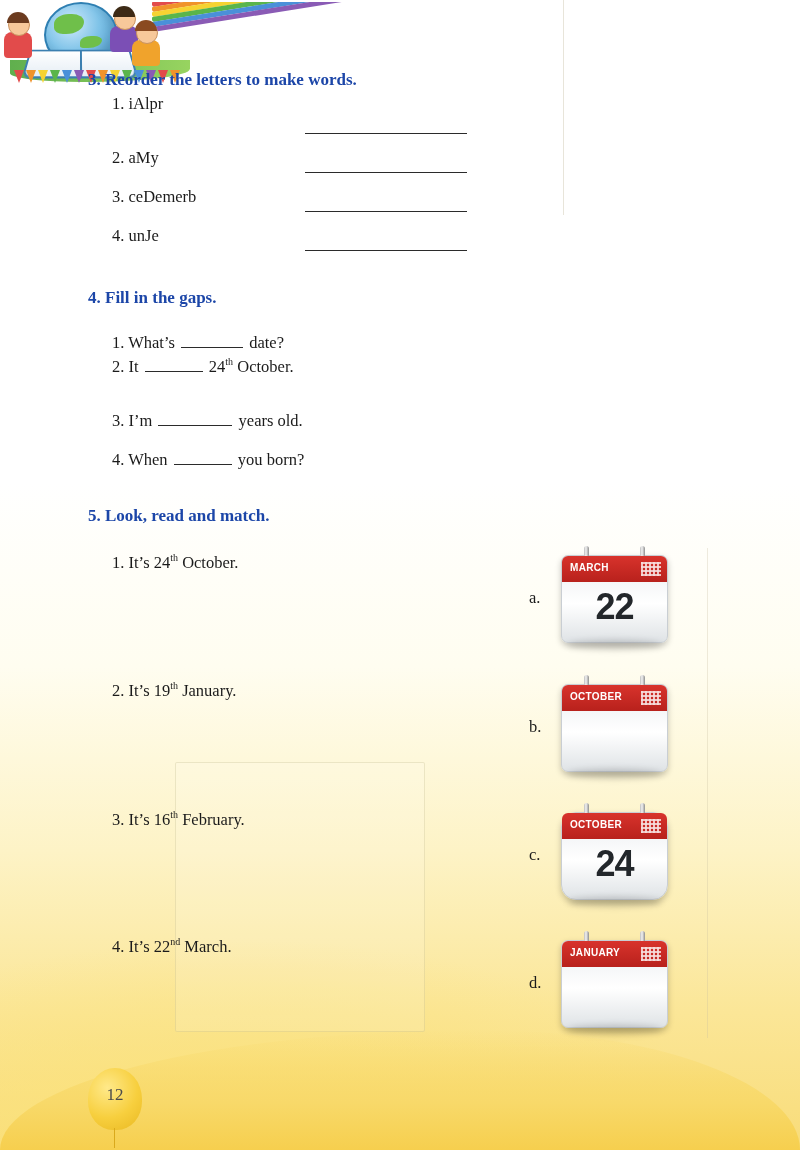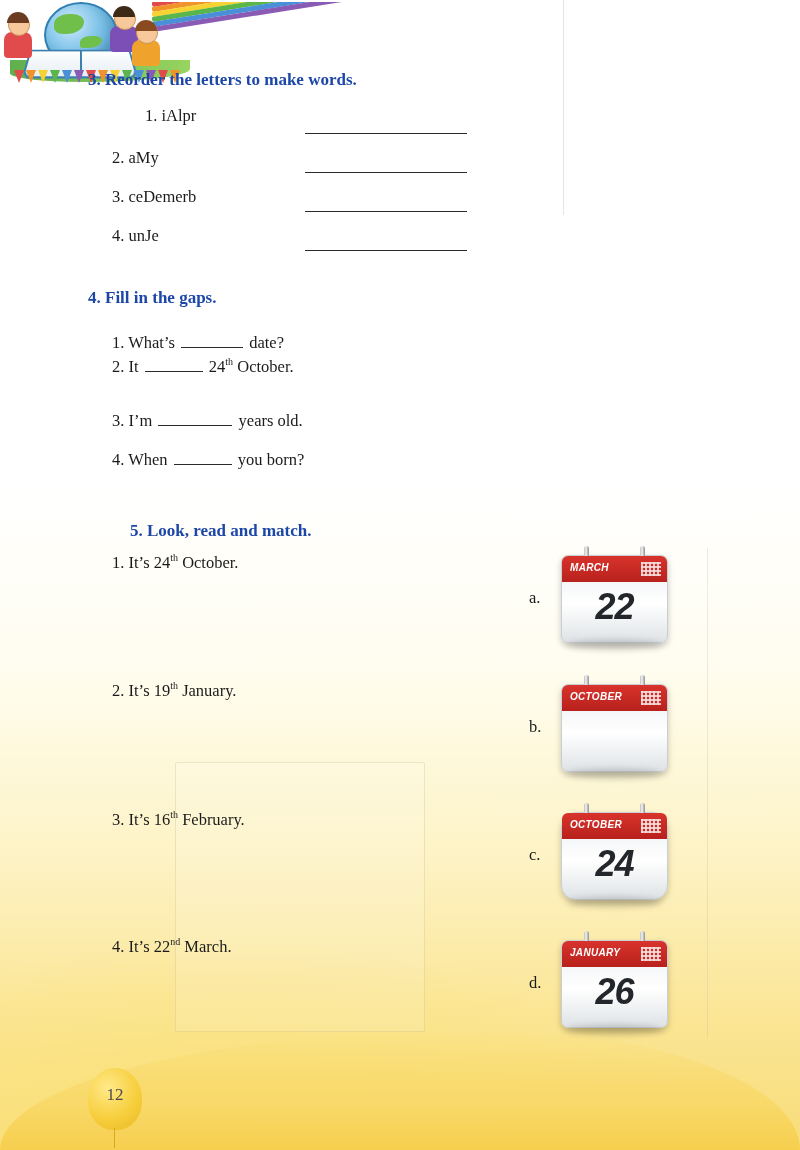--- a/index.html
+++ b/index.html
@@ -215,21 +215,20 @@
   
   .cal {
     position: absolute;
     width: 105px;
     height: 86px;
     border-radius: 7px;
     background: linear-gradient(to bottom, #e9ecef 0%, #f7f8f9 35%, #ffffff 55%, #dfe3e6 100%);
     box-shadow: 0 3px 6px rgba(0,0,0,0.22);
     overflow: visible;
     border: 1px solid #c9ced3;
-    font-style: italic;
   }
   .cal .top {
     position: absolute;
     left: 0; top: 0;
     width: 100%;
     height: 26px;
     border-radius: 6px 6px 0 0;
     background: linear-gradient(to bottom, #d8332c 0%, #b8211c 100%);
   }
   .cal .month {
@@ -378,21 +377,21 @@
       <i style="left:108px; color:#5ab54b;"></i>
       <i style="left:120px; color:#4a90d9;"></i>
       <i style="left:132px; color:#8a5bb5;"></i>
       <i style="left:144px; color:#e24b4b;"></i>
       <i style="left:156px; color:#f0932b;"></i>
     </div>
   </div>
 
   <div class="heading" style="left:88px; top:70px;">3. Reorder the letters to make words.</div>
 
-  <div class="item" style="left:112px; top:106px;margin-left:33px;">1. iAlpr</div>
+  <div class="item" style="left:112px; top:94px;">1. iAlpr</div>
   <div class="blank-line" style="left:305px; top:133px; width:162px;"></div>
 
   <div class="item" style="left:112px; top:148px;">2. aMy</div>
   <div class="blank-line" style="left:305px; top:172px; width:162px;"></div>
 
   <div class="item" style="left:112px; top:187px;">3. ceDemerb</div>
   <div class="blank-line" style="left:305px; top:211px; width:162px;"></div>
 
   <div class="item" style="left:112px; top:226px;">4. unJe</div>
   <div class="blank-line" style="left:305px; top:250px; width:162px;"></div>
@@ -417,21 +416,21 @@
     <span class="gap" style="width:74px;"></span>
     <span>years old.</span>
   </div>
 
   <div class="item" style="left:112px; top:448px;">
     <span>4. When</span>
     <span class="gap" style="width:58px;"></span>
     <span>you born?</span>
   </div>
 
-  <div class="heading" style="left:88px; top:521px;margin-left:42px;">5. Look, read and match.</div>
+  <div class="heading" style="left:88px; top:506px;">5. Look, read and match.</div>
 
   <div class="item" style="left:112px; top:552px;">
     <span>1. It’s 24</span><sup>th</sup>
     <span>October.</span>
   </div>
 
   <div class="item" style="left:112px; top:680px;">
     <span>2. It’s 19</span><sup>th</sup>
     <span>January.</span>
   </div>
@@ -482,21 +481,20 @@
   </div>
 
   <div class="match-letter" style="left:529px; top:973px;">d.</div>
   <div class="cal" style="left:561px; top:940px;">
     <div class="ring l"></div>
     <div class="ring r"></div>
     <div class="top">
       <div class="month">JANUARY</div>
       <div class="grid"></div>
     </div>
-    <div class="day">26</div>
     <div class="shadow"></div>
   </div>
 
   <div class="bottom-wave"></div>
   <div class="balloon"></div>
   <div class="page-num">12</div>
 
 </div>
 
 </body></html>

